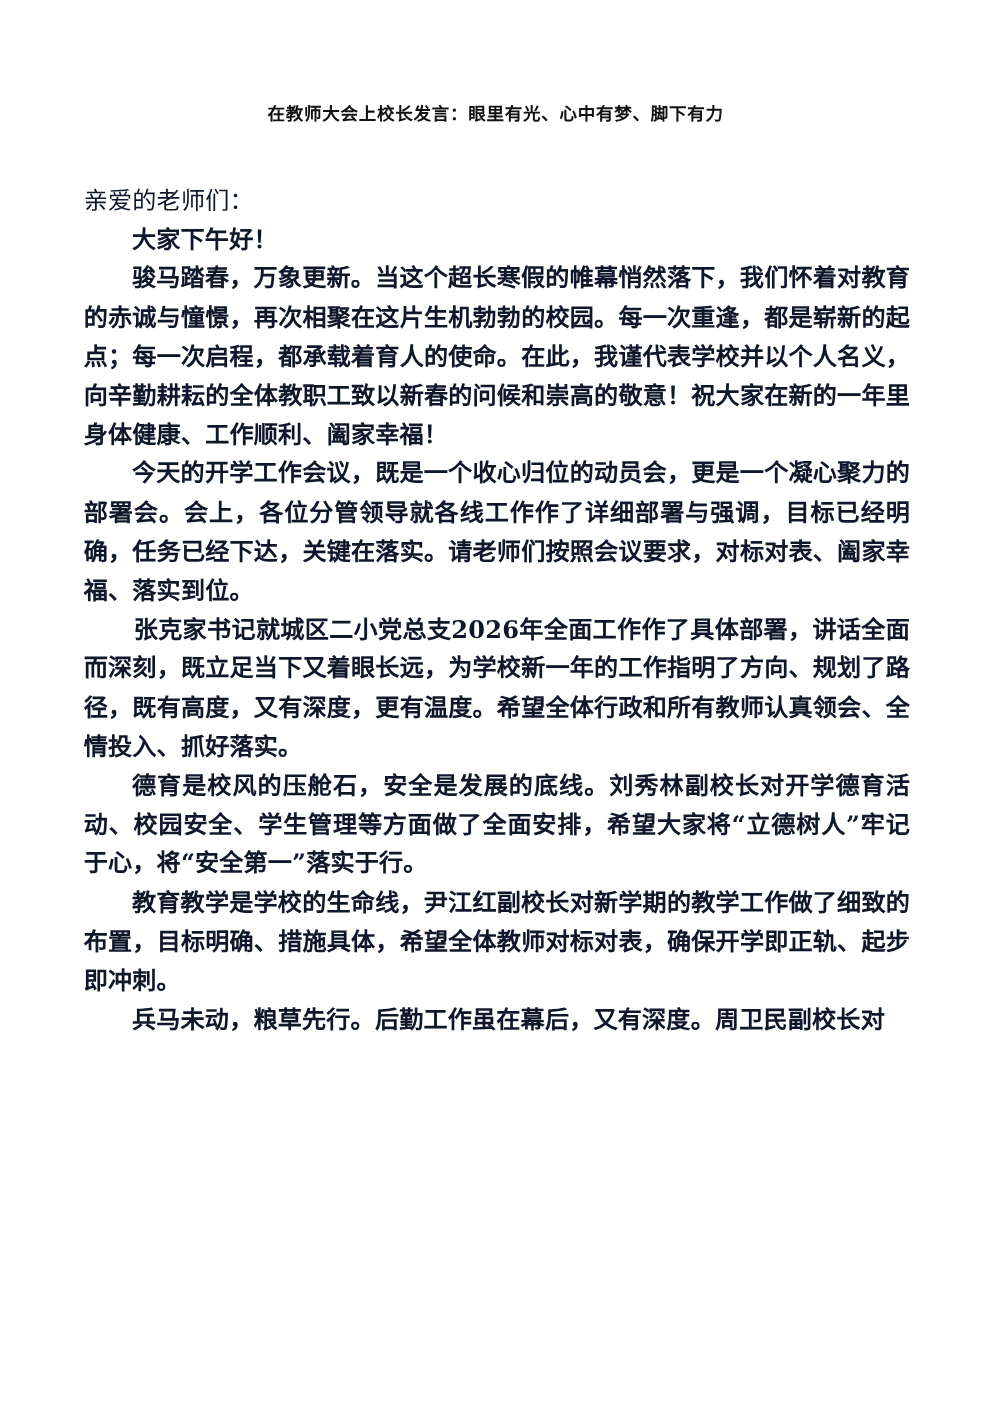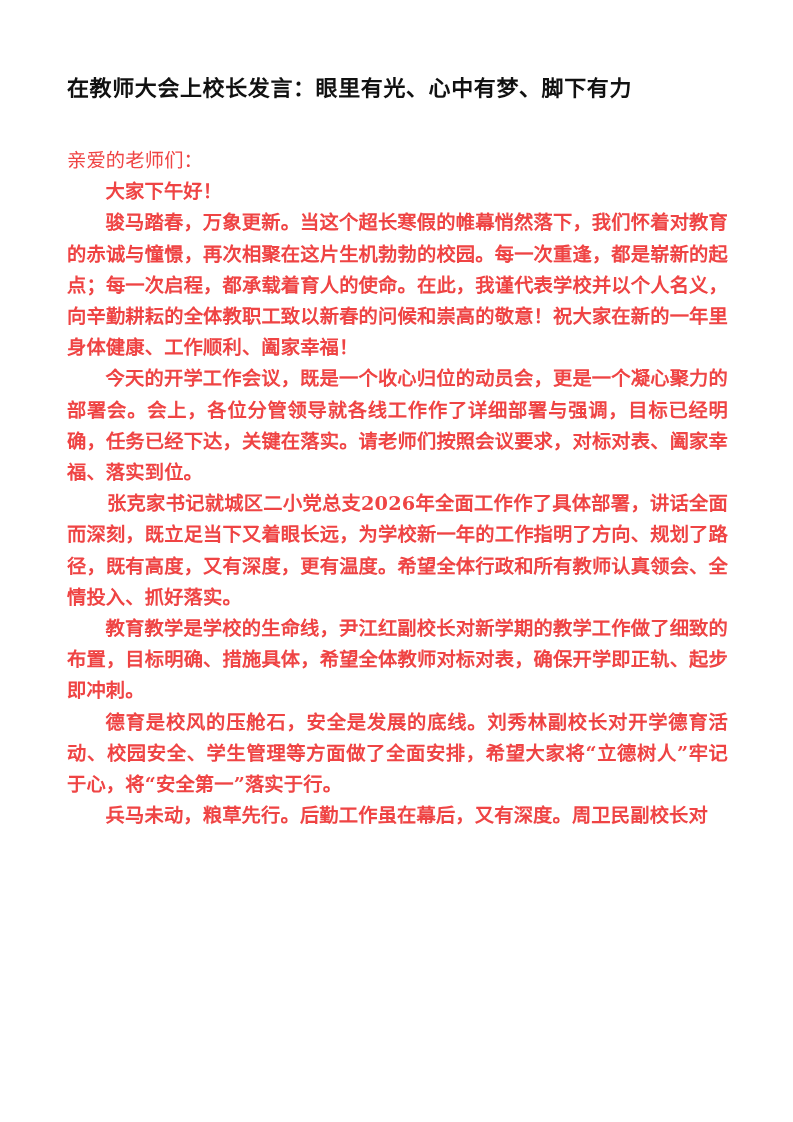--- a/index.html
+++ b/index.html
@@ -25,23 +25,24 @@
     background: #ffffff;
     padding: 0;
   }
 
   
   .doc-title {
     position: absolute;
     left: 67px;
     top: 76px;
     width: 659px;
-    font-family: Liberation Mono, monospace;
+    text-align: center;
+    font-family: Liberation Sans, sans-serif;
     font-weight: 700;
-    font-size: 22px;
+    font-size: 14px;
     line-height: 30px;
     letter-spacing: 0.6px;
     color: #111111;
     white-space: nowrap;
   }
 
   
   .body-block {
     position: absolute;
     left: 67px;
@@ -49,21 +50,21 @@
     width: 661px;
   }
 
   .para {
     margin: 0;
     font-size: 19.3px;
     line-height: 31.2px;
     text-align: justify;
     text-justify: inter-ideograph;
     letter-spacing: 0.15px;
-    color: #ef4444;
+    color: #0f172a;
     word-break: break-all;
     text-indent: 0;
   }
 
   
   .para.salutation {
     text-indent: 0;
   }
 
   
@@ -95,21 +96,21 @@
 
     <p class="para indent2">大家下午好！</p>
 
     <p class="para indent2">骏马踏春，万象更新。当这个超长寒假的帷幕悄然落下，我们怀着对教育的赤诚与憧憬，再次相聚在这片生机勃勃的校园。每一次重逢，都是崭新的起点；每一次启程，都承载着育人的使命。在此，我谨代表学校并以个人名义，向辛勤耕耘的全体教职工致以新春的问候和崇高的敬意！祝大家在新的一年里身体健康、工作顺利、阖家幸福！</p>
 
 
     <p class="para indent2">今天的开学工作会议，既是一个收心归位的动员会，更是一个凝心聚力的部署会。会上，各位分管领导就各线工作作了详细部署与强调，目标已经明确，任务已经下达，关键在落实。请老师们按照会议要求，对标对表、阖家幸福、落实到位。</p>
 
     <p class="para indent2b">张克家书记就城区二小党总支2026年全面工作作了具体部署，讲话全面而深刻，既立足当下又着眼长远，为学校新一年的工作指明了方向、规划了路径，既有高度，又有深度，更有温度。希望全体行政和所有教师认真领会、全情投入、抓好落实。</p>
 
+    <p class="para indent2">德育是校风的压舱石，安全是发展的底线。刘秀林副校长对开学德育活动、校园安全、学生管理等方面做了全面安排，希望大家将“立德树人”牢记于心，将“安全第一”落实于行。</p>
+
     <p class="para indent2">教育教学是学校的生命线，尹江红副校长对新学期的教学工作做了细致的布置，目标明确、措施具体，希望全体教师对标对表，确保开学即正轨、起步即冲刺。</p>
-
-    <p class="para indent2">德育是校风的压舱石，安全是发展的底线。刘秀林副校长对开学德育活动、校园安全、学生管理等方面做了全面安排，希望大家将“立德树人”牢记于心，将“安全第一”落实于行。</p>
 
     <p class="para indent2">兵马未动，粮草先行。后勤工作虽在幕后，又有深度。周卫民副校长对</p>
 
   </div>
 
 </div>
 
 </body></html>

